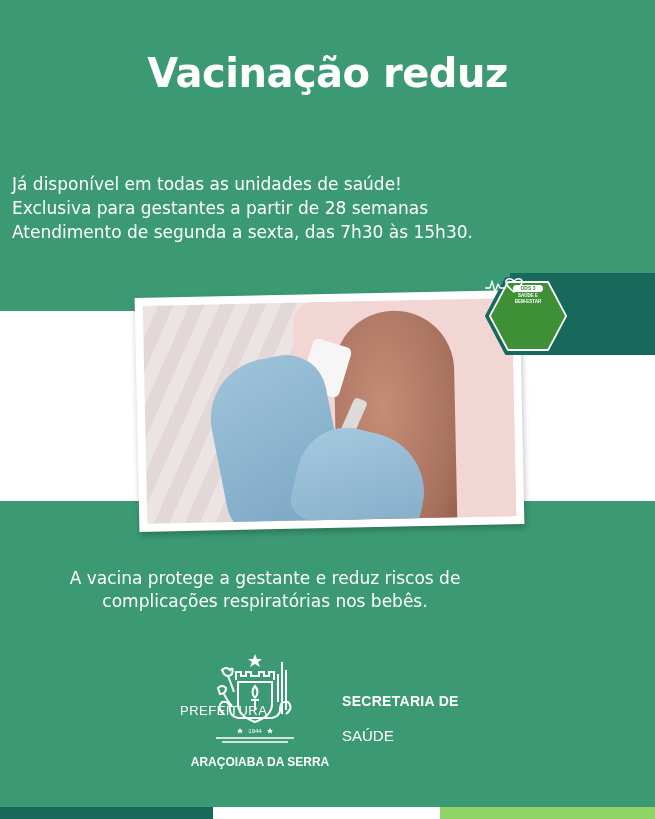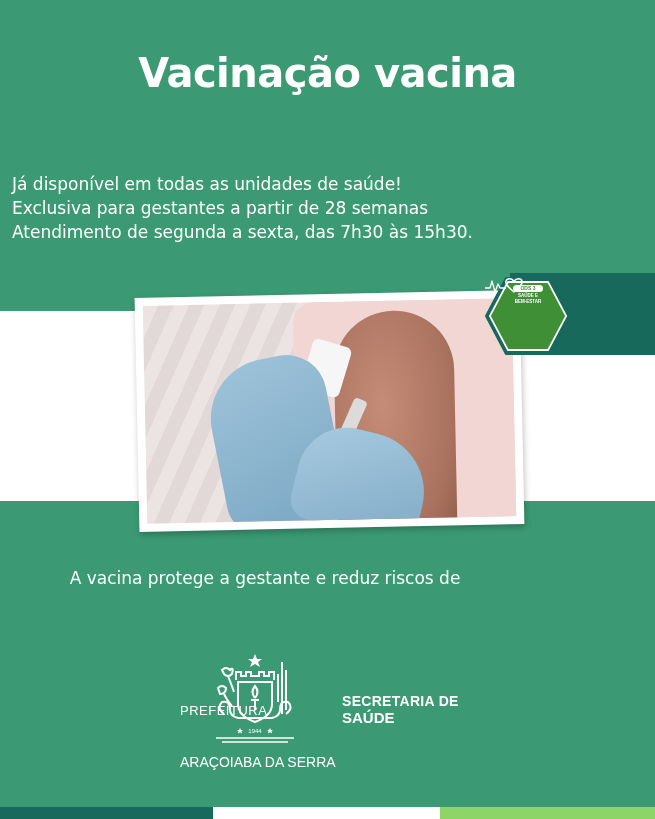--- a/index.html
+++ b/index.html
@@ -39,38 +39,38 @@
   .ods-label { position: absolute; left: 29px; top: 9px; width: 30px; height: 7px; background: #fff; color: #3f8f36;
                border-radius: 4px; font-size: 5px; font-weight: bold; text-align: center; line-height: 7px; }
   .ods-title { position: absolute; left: 14px; top: 17px; width: 60px; text-align: center; font-size: 4.5px; font-weight: bold; line-height: 6px; }
   .ods-icon { position: absolute; left: 24px; top: 39px; }
 
   .closing { position: absolute; left: 0; top: 567px; width: 530px; text-align: center;
              font-family: "DejaVu Sans", sans-serif; font-size: 17px; line-height: 23px; }
 
   .crest { position: absolute; left: 212px; top: 652px; width: 86px; height: 92px; }
   .pref-small { position: absolute; left: 180px; top: 706px; width: 160px; text-align: left; font-size: 13px; letter-spacing: 0.5px; line-height: 10px; }
-  .pref-big { position: absolute; left: 180px; top: 756px; width: 160px; text-align: left; font-size: 14px; font-weight: normal; line-height: 13px; }
+  .pref-big { position: absolute; left: 180px; top: 756px; width: 160px; text-align: center; font-size: 12px; font-weight: bold; line-height: 13px; }
   .sec-line1 { position: absolute; left: 342px; top: 693px; font-size: 14px; line-height: 16px; letter-spacing: 0.3px; font-weight: bold; }
-  .sec-line2 { position: absolute; left: 342px; top: 709px; font-size: 15px; font-weight: bold; line-height: 18px; }
+  .sec-line2 { position: absolute; left: 342px; top: 727px; font-size: 15px; font-weight: normal; line-height: 18px; }
 
   .strip { position: absolute; top: 807px; height: 12px; }
   .strip-1 { left: 0; width: 213px; background: #16695b; }
   .strip-2 { left: 213px; width: 227px; background: #ffffff; }
   .strip-3 { left: 440px; width: 215px; background: #8dd567; }
 </style>
 </head>
 <body>
 
 <div class="bg-green"></div>
 <div class="white-band-left"></div>
 <div class="dark-band-right"></div>
 
 <h1 class="title">
-  <div>Vacinação vacina</div>
+  <div>Vacinação reduz</div>
 </h1>
 
 <div class="intro">
   <div>Já disponível em todas as unidades de saúde!</div>
   <div>Exclusiva para gestantes a partir de 28 semanas</div>
   <div>Atendimento de segunda a sexta, das 7h30 às 15h30.</div>
 </div>
 
 <div class="photo-frame">
   <div class="photo">
@@ -95,20 +95,21 @@
     <div>BEM-ESTAR</div>
   </div>
   <svg class="ods-icon" width="42" height="18" viewBox="0 0 42 18">
     <polyline points="1,12 6,12 8,5 11,16 14,8 16,12 22,12" fill="none" stroke="#fff" stroke-width="1.3" stroke-linejoin="round"></polyline>
     <path d="M30,16 C24,11 21,8 22,5 C23,2 27,2 30,5 C33,2 37,2 38,5 C39,8 36,11 30,16 Z" fill="none" stroke="#fff" stroke-width="1.4"></path>
   </svg>
 </div>
 
 <div class="closing">
   <div>A vacina protege a gestante e reduz riscos de</div>
+  <div>complicações respiratórias nos bebês.</div>
 </div>
 
 <svg class="crest" viewBox="0 0 86 92">
   <g fill="none" stroke="#fff" stroke-width="2">
     <polygon points="43,2 45,7 50,7 46,10 48,15 43,12 38,15 40,10 36,7 41,7" fill="#fff" stroke="none"></polygon>
     <path d="M24,28 L24,20 L29,20 L29,24 L34,24 L34,20 L39,20 L39,24 L47,24 L47,20 L52,20 L52,24 L57,24 L57,20 L62,20 L62,28"></path>
     <path d="M26,30 L60,30 L60,52 Q60,64 43,70 Q26,64 26,52 Z"></path>
     <path d="M43,58 L43,48 M39,48 L47,48 M43,46 Q38,40 43,34 Q48,40 43,46"></path>
     <path d="M10,18 Q14,14 18,18 Q22,14 20,22 Q16,26 12,22 Z"></path>
     <path d="M16,24 Q20,34 22,40"></path>

